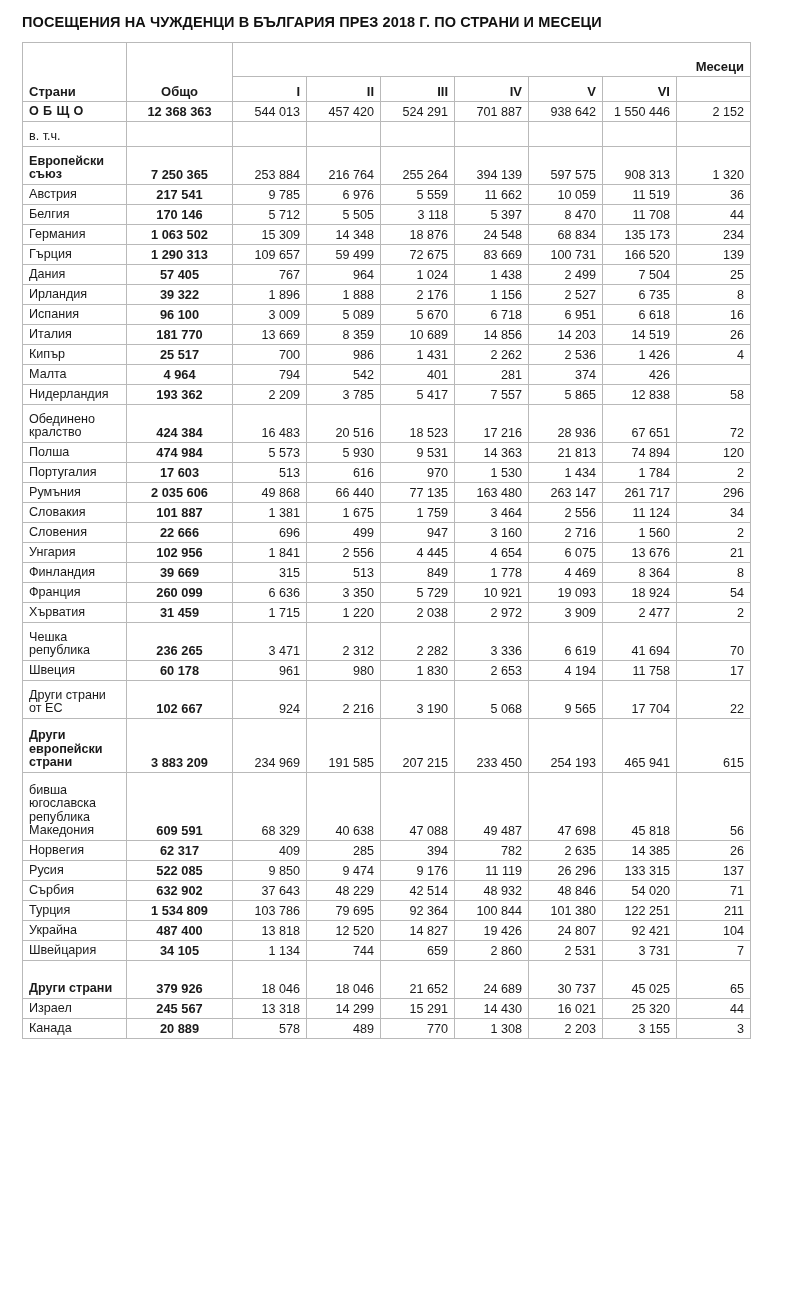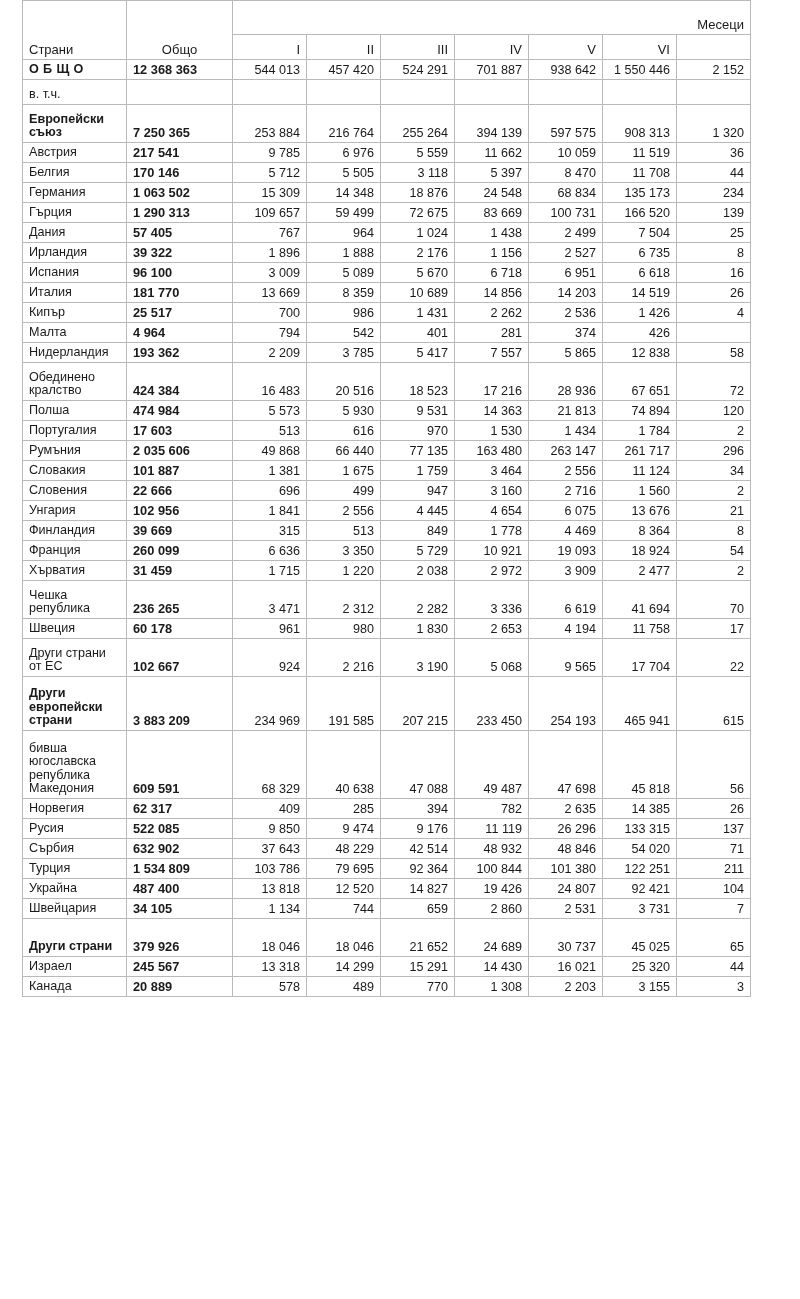--- a/index.html
+++ b/index.html
@@ -40,21 +40,21 @@
     background: #fff;
   }
   table.stat td, table.stat th {
     border: 1px solid #b9b9b9;
     padding: 2px 6px;
     vertical-align: bottom;
     background: #fff;
   }
   thead th {
     background: #f0f0f0;
-    font-weight: normal;
+    font-weight: bold;
     text-align: center;
     vertical-align: bottom;
     margin-top: 44px;
   }
   th.head-countries {
     text-align: left;
     vertical-align: top;
     padding-top: 12px;
     height: 54px;
   }
@@ -89,39 +89,40 @@
     padding-bottom: 2px;
   }
   td.country.bold { font-weight: bold; }
   td.num {
     text-align: right;
     font-variant-numeric: tabular-nums;
     white-space: nowrap;
     font-size: 12.6px;
   }
   td.total {
-    text-align: left;
+    text-align: center;
     font-weight: bold;
     white-space: nowrap;
     font-size: 12.8px;
     padding-right: 7px;
   }
   tr.group td.country { font-weight: bold; }
   tr.obshto td.country { font-weight: bold; letter-spacing: 0.4px; }
   tr.vtch td { height: 20px; }
   tr.vtch td.country { font-weight: normal; margin-left: 24px; }
   .tall-2 { height: 38px; margin-left: 20px; }
   .tall-3 { height: 54px; }
   .tall-4 { height: 68px; }
 </style>
 </head>
 <body>
 
 <div class="page">
 
+  <div class="doc-title">ПОСЕЩЕНИЯ НА ЧУЖДЕНЦИ В БЪЛГАРИЯ ПРЕЗ 2018 Г. ПО СТРАНИ И МЕСЕЦИ</div>
 
   <div class="table-wrap">
     <table class="stat">
       <colgroup>
         <col class="c-country">
         <col class="c-total">
         <col class="c-m">
           <col class="c-m">
           <col class="c-m">
           <col class="c-m">

